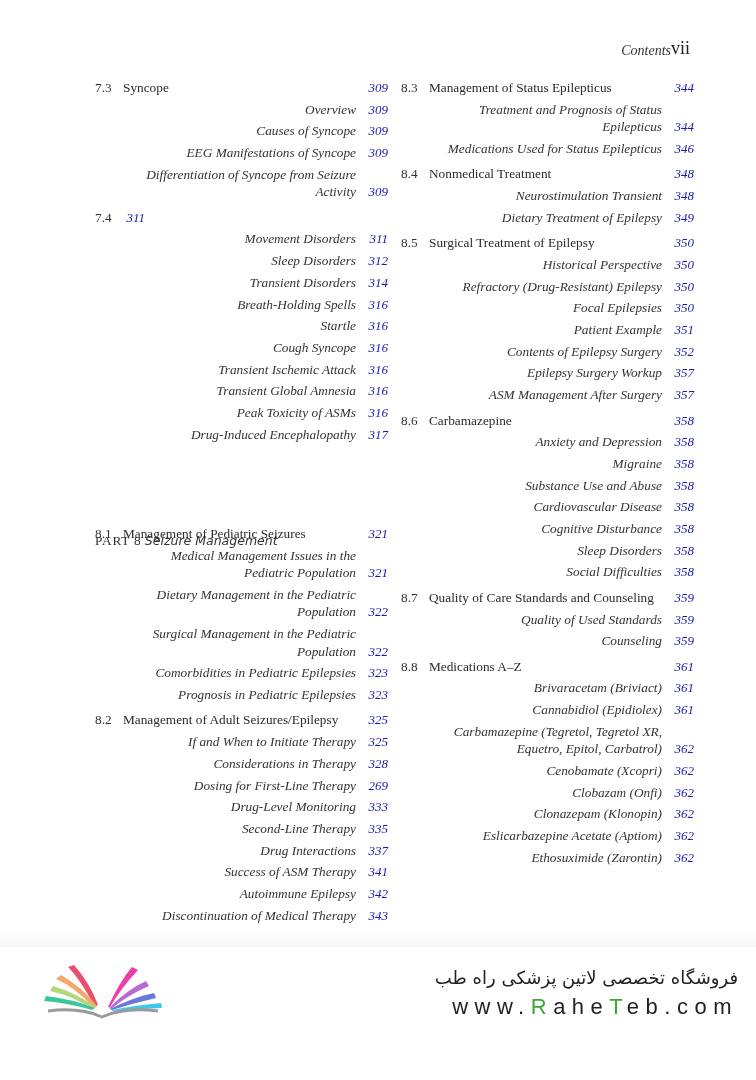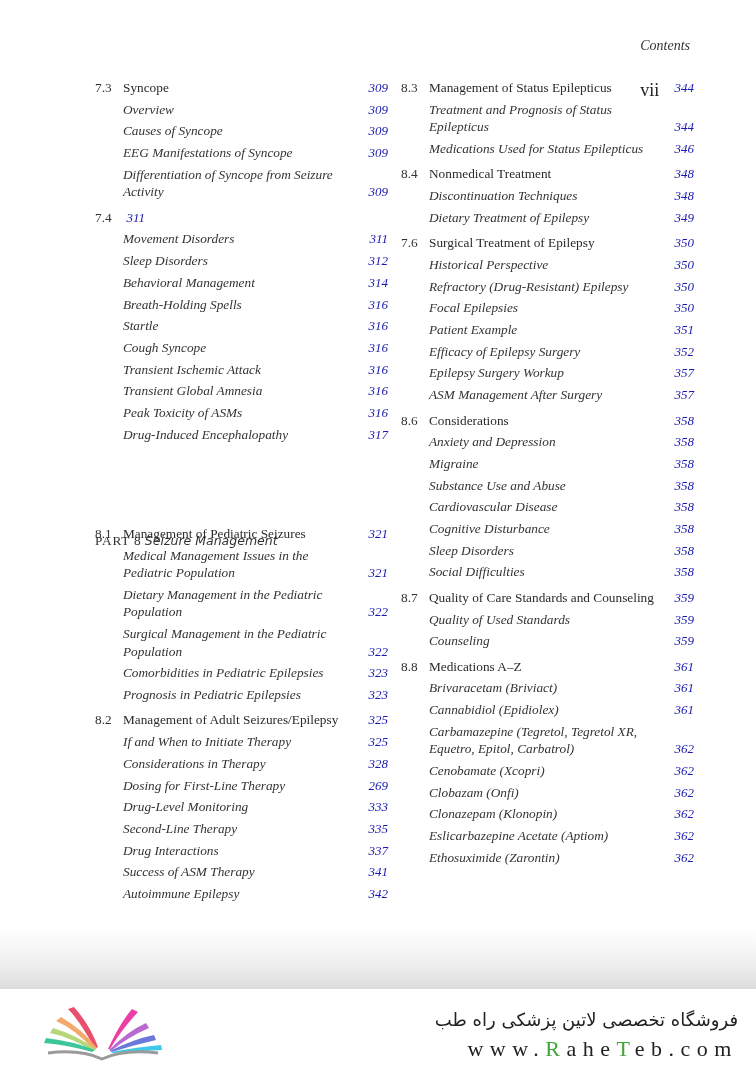--- a/index.html
+++ b/index.html
@@ -8,23 +8,22 @@
     background: #ffffff;
     font-family: "DejaVu Serif", "Liberation Serif", serif;
     color: #2a2a2a;
   }
   .page {
     position: absolute; left: 0; top: 0; width: 756px; height: 995px;
     background: linear-gradient(to bottom, #ffffff 0px, #ffffff 930px, #ededed 965px, #d8d8d8 995px);
   }
   .running-head {
     position: absolute; top: 38px; right: 66px;
-    font-size: 14px; display: flex; gap: 26px; align-items: flex-start;
+    font-size: 14px; display: flex; align-items: flex-end;
     font-family: "Liberation Serif", serif;
-    flex-direction: column;
   }
   .running-head .rh-title { font-style: italic; color: #333; }
   .running-head .rh-page { font-size: 18px; color: #222; }
 
   .col { position: absolute; top: 79px; width: 293px; }
   .col.left { left: 95px; }
   .col.right { left: 401px; }
 
   .section { margin-bottom: 8px; }
   .row {
@@ -33,42 +32,42 @@
     font-family: "Liberation Serif", serif;
   }
   .row .num { width: 28px; flex: none; color: #333; }
   .row .title { flex: 1; padding-right: 10px; }
   .row .pg {
     width: 22px; flex: none; text-align: right;
     font-style: italic; color: #1a1ab0; font-size: 13px;
   }
   .row.main { margin-bottom: 4.2px; }
   .row.sub { margin-bottom: 4.2px; }
-  .row.sub .title { padding-left: 28px; font-style: italic; color: #333; }
+  .row.sub .title { padding-left: 28px; font-style: italic; color: #333; text-align: right; }
 
   .part-head {
     position: absolute; left: 95px; top: 497px;
     font-size: 13.3px; color: #333;
     font-family: "Liberation Serif", serif;
     margin-top: 36px;
   }
   .part-head .part-label { letter-spacing: 0.8px; }
   .part-head .part-title { font-style: italic; font-family: "DejaVu Sans", sans-serif; font-size: 12.5px; }
 
   .footer {
-    position: absolute; left: 0; top: 989px; width: 756px; height: 85px; background: #ffffff;
+    position: absolute; left: 0; top: 947px; width: 756px; height: 85px; background: #ffffff;
   }
   .logo { position: absolute; left: 40px; top: 12px; width: 125px; height: 62px; }
   .fa-text {
     position: absolute; right: 18px; top: 20px;
     font-family: "DejaVu Sans", sans-serif; font-size: 18px; color: #222; direction: rtl;
   }
   .site {
     position: absolute; right: 18px; top: 47px;
-    font-family: Liberation Serif, serif; font-size: 22px; letter-spacing: 6.5px; color: #222;
+    font-family: Liberation Sans, sans-serif; font-size: 22px; letter-spacing: 6.5px; color: #222;
   }
   .site .hl { color: #3fa535; }
 </style>
 </head>
 <body>
 
 <div class="page">
   <div class="running-head">
     <span class="rh-title">Contents</span>
     <span class="rh-page">vii</span>
@@ -105,21 +104,21 @@
         </div>
         <div class="row sub">
           <span class="title">Movement Disorders</span>
           <span class="pg">311</span>
         </div>
         <div class="row sub">
           <span class="title">Sleep Disorders</span>
           <span class="pg">312</span>
         </div>
         <div class="row sub">
-          <span class="title">Behavioral Management</span>
+          <span class="title">Transient Disorders</span>
           <span class="pg">314</span>
         </div>
         <div class="row sub">
           <span class="title">Breath-Holding Spells</span>
           <span class="pg">316</span>
         </div>
         <div class="row sub">
           <span class="title">Startle</span>
           <span class="pg">316</span>
         </div>
@@ -210,20 +209,24 @@
           <span class="pg">337</span>
         </div>
         <div class="row sub">
           <span class="title">Success of ASM Therapy</span>
           <span class="pg">341</span>
         </div>
         <div class="row sub">
           <span class="title">Autoimmune Epilepsy</span>
           <span class="pg">342</span>
         </div>
+        <div class="row sub">
+          <span class="title">Discontinuation of Medical Therapy</span>
+          <span class="pg">343</span>
+        </div>
       </div>
     </div>
 
   <div class="col right" id="col-right">
       <div class="section">
         <div class="row main">
           <span class="num">8.3</span>
           <span class="title">Management of Status Epilepticus</span>
           <span class="pg">344</span>
         </div>
@@ -236,67 +239,67 @@
           <span class="pg">346</span>
         </div>
       </div>
       <div class="section">
         <div class="row main">
           <span class="num">8.4</span>
           <span class="title">Nonmedical Treatment</span>
           <span class="pg">348</span>
         </div>
         <div class="row sub">
-          <span class="title">Discontinuation Techniques</span>
+          <span class="title">Neurostimulation Transient</span>
           <span class="pg">348</span>
         </div>
         <div class="row sub">
           <span class="title">Dietary Treatment of Epilepsy</span>
           <span class="pg">349</span>
         </div>
       </div>
       <div class="section">
         <div class="row main">
-          <span class="num">7.6</span>
+          <span class="num">8.5</span>
           <span class="title">Surgical Treatment of Epilepsy</span>
           <span class="pg">350</span>
         </div>
         <div class="row sub">
           <span class="title">Historical Perspective</span>
           <span class="pg">350</span>
         </div>
         <div class="row sub">
           <span class="title">Refractory (Drug-Resistant) Epilepsy</span>
           <span class="pg">350</span>
         </div>
         <div class="row sub">
           <span class="title">Focal Epilepsies</span>
           <span class="pg">350</span>
         </div>
         <div class="row sub">
           <span class="title">Patient Example</span>
           <span class="pg">351</span>
         </div>
         <div class="row sub">
-          <span class="title">Efficacy of Epilepsy Surgery</span>
+          <span class="title">Contents of Epilepsy Surgery</span>
           <span class="pg">352</span>
         </div>
         <div class="row sub">
           <span class="title">Epilepsy Surgery Workup</span>
           <span class="pg">357</span>
         </div>
         <div class="row sub">
           <span class="title">ASM Management After Surgery</span>
           <span class="pg">357</span>
         </div>
       </div>
       <div class="section">
         <div class="row main">
           <span class="num">8.6</span>
-          <span class="title">Considerations</span>
+          <span class="title">Carbamazepine</span>
           <span class="pg">358</span>
         </div>
         <div class="row sub">
           <span class="title">Anxiety and Depression</span>
           <span class="pg">358</span>
         </div>
         <div class="row sub">
           <span class="title">Migraine</span>
           <span class="pg">358</span>
         </div>

